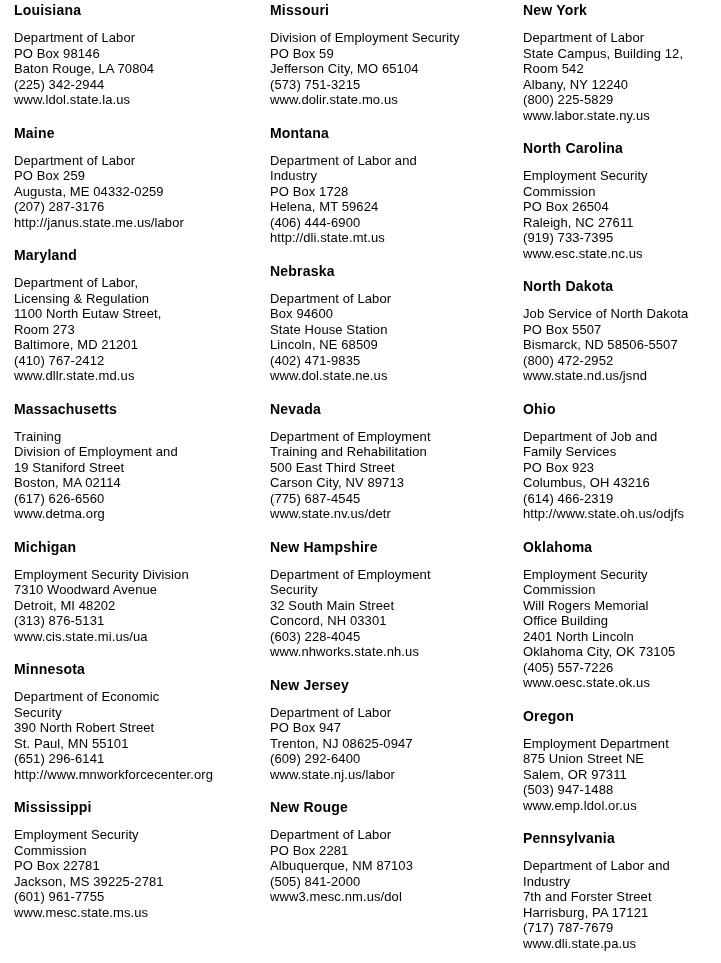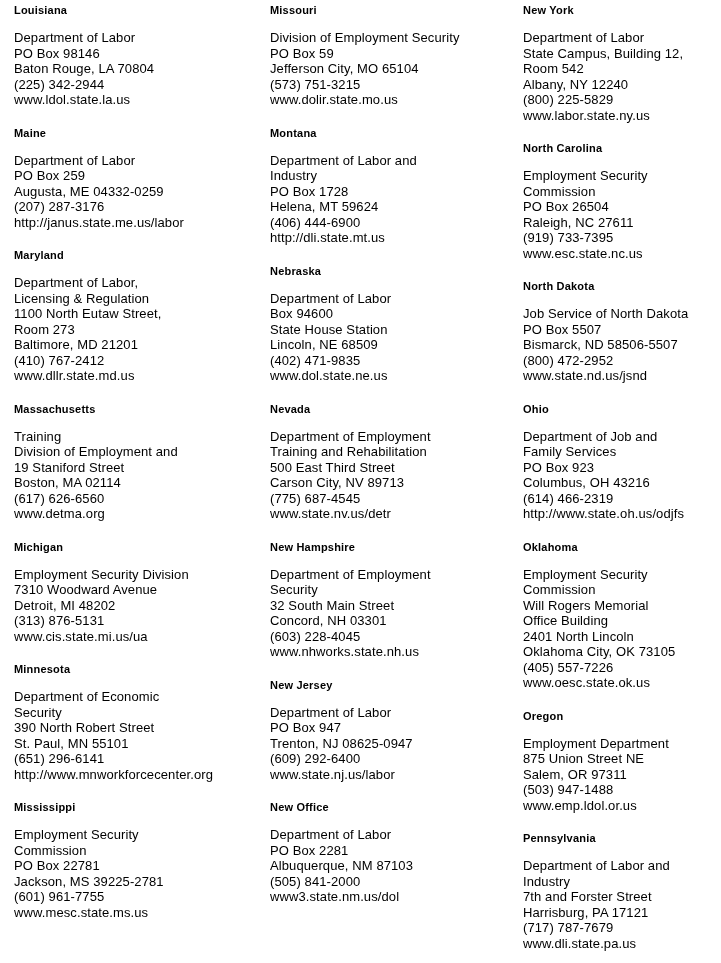--- a/index.html
+++ b/index.html
@@ -21,21 +21,21 @@
     top: 2px;
     white-space: nowrap;
   }
   #col-0 { left: 14px;  width: 252px; }
   #col-1 { left: 270px; width: 249px; }
   #col-2 { left: 523px; width: 196px; }
   .entry {
     margin: 0 0 17px 0;
   }
   .state-heading {
-    font-size: 11px;
+    font-size: 14px;
     font-weight: bold;
     line-height: 16px;
     margin: 0 0 12px 0;
     letter-spacing: 0.2px;
   }
   .line {
     font-size: 13px;
     line-height: 15.5px;
     letter-spacing: 0.1px;
   }
@@ -180,27 +180,27 @@
         <h3 class="state-heading">New Jersey</h3>
         <div>
           <div class="line">Department of Labor</div>
           <div class="line">PO Box 947</div>
           <div class="line">Trenton, NJ 08625-0947</div>
           <div class="line">(609) 292-6400</div>
           <div class="line">www.state.nj.us/labor</div>
         </div>
       </section>
       <section class="entry">
-        <h3 class="state-heading">New Office</h3>
+        <h3 class="state-heading">New Rouge</h3>
         <div>
           <div class="line">Department of Labor</div>
           <div class="line">PO Box 2281</div>
           <div class="line">Albuquerque, NM 87103</div>
           <div class="line">(505) 841-2000</div>
-          <div class="line">www3.state.nm.us/dol</div>
+          <div class="line">www3.mesc.nm.us/dol</div>
         </div>
       </section>
     </div>
   <div class="column" id="col-2">
       <section class="entry">
         <h3 class="state-heading">New York</h3>
         <div>
           <div class="line">Department of Labor</div>
           <div class="line">State Campus, Building 12,</div>
           <div class="line">Room 542</div>

